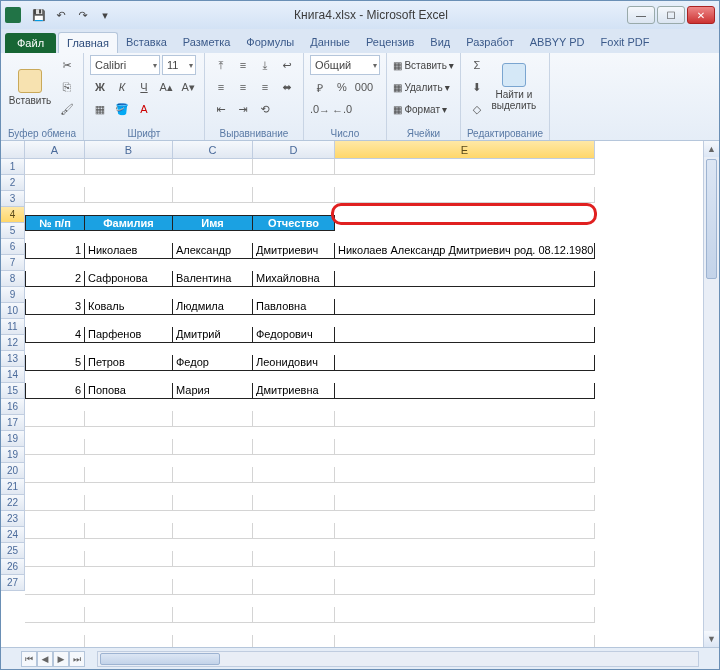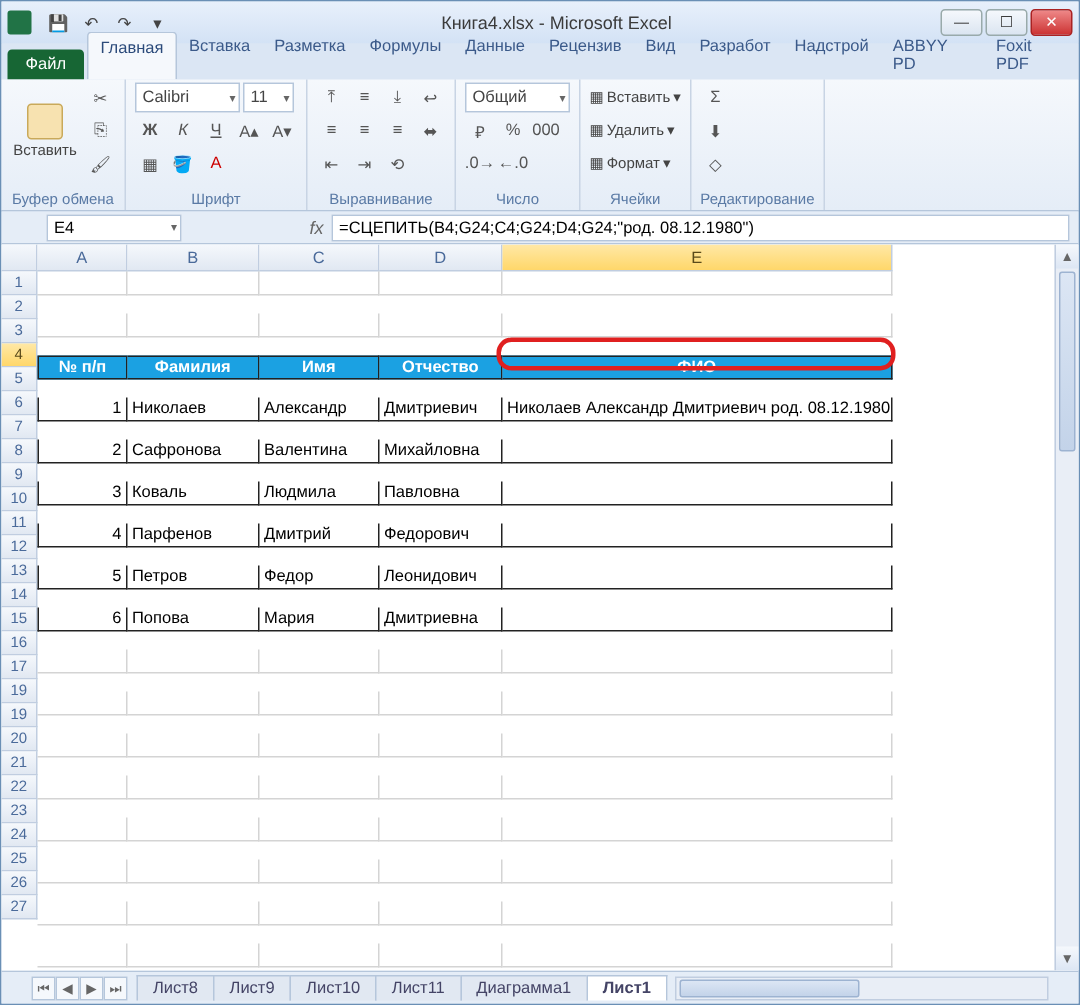--- a/index.html
+++ b/index.html
@@ -110,21 +110,20 @@
     <div class="tab-file">Файл</div>
     <div id="ribbon-tab-row" style="display: flex;">
         <div class="tab active">Главная</div>
         <div class="tab">Вставка</div>
         <div class="tab">Разметка</div>
         <div class="tab">Формулы</div>
         <div class="tab">Данные</div>
         <div class="tab">Рецензив</div>
         <div class="tab">Вид</div>
         <div class="tab">Разработ</div>
-        <div class="tab">Надстрой</div>
         <div class="tab">ABBYY PD</div>
         <div class="tab">Foxit PDF</div>
       </div>
   </div>
 
   <div class="ribbon">
     <div class="group">
       <div class="group-body">
         <div class="big-btn">
           <div class="ico"></div>
@@ -220,30 +219,29 @@
       </div>
       <div class="group-label">Ячейки</div>
     </div>
     <div class="group">
       <div class="group-body">
         <div class="mini-col">
           <div class="mini-btn">Σ</div>
           <div class="mini-btn">⬇</div>
           <div class="mini-btn">◇</div>
         </div>
+        <div class="big-btn">
+          <div class="ico" style="background:#d5e8f7;border-color:#7aa5d0"></div>
+          <span>Найти и выделить</span>
+        </div>
       </div>
       <div class="group-label">Редактирование</div>
     </div>
   </div>
 
-  <div class="fxbar">
-    <div class="namebox">E4</div>
-    <div class="fx-icon">fx</div>
-    <div class="formula-input">=СЦЕПИТЬ(B4;G24;C4;G24;D4;G24;"род. 08.12.1980")</div>
-  </div>
 
   <div class="sheet">
     <div class="colheaders" id="colheaders">
         <div class="selall"></div>
         <div class="colh" style="width: 60px;">A</div>
         <div class="colh" style="width: 88px;">B</div>
         <div class="colh" style="width: 80px;">C</div>
         <div class="colh" style="width: 82px;">D</div>
         <div class="colh active" style="width: 260px;">E</div>
       </div>
@@ -289,21 +287,20 @@
           <div class="cell" style="width: 88px;"></div>
           <div class="cell" style="width: 80px;"></div>
           <div class="cell" style="width: 82px;"></div>
           <div class="cell" style="width: 260px;"></div>
         </div>
         <div class="row">
           <div class="cell hdr b bt bl" style="width: 60px;">№ п/п</div>
           <div class="cell hdr b bt" style="width: 88px;">Фамилия</div>
           <div class="cell hdr b bt" style="width: 80px;">Имя</div>
           <div class="cell hdr b bt" style="width: 82px;">Отчество</div>
-          <div class="cell hdr b bt" style="width: 260px;">ФИО</div>
         </div>
         <div class="row">
           <div class="cell b bl num" style="width: 60px;">1</div>
           <div class="cell b" style="width: 88px;">Николаев</div>
           <div class="cell b" style="width: 80px;">Александр</div>
           <div class="cell b" style="width: 82px;">Дмитриевич</div>
           <div class="cell b" style="width: 260px;">Николаев Александр Дмитриевич род. 08.12.1980</div>
         </div>
         <div class="row">
           <div class="cell b bl num" style="width: 60px;">2</div>
@@ -475,26 +472,18 @@
     <div class="highlight" id="highlight" style="left: 330px; top: 62px; width: 266px; height: 22px;"></div>
   </div>
 
   <div class="sheettabs">
     <div class="nav">
       <span>⏮</span>
       <span>◀</span>
       <span>▶</span>
       <span>⏭</span>
     </div>
-    <div id="sheet-tabs-row" style="display:flex">
-        <div class="sheet-tab">Лист8</div>
-        <div class="sheet-tab">Лист9</div>
-        <div class="sheet-tab">Лист10</div>
-        <div class="sheet-tab">Лист11</div>
-        <div class="sheet-tab">Диаграмма1</div>
-        <div class="sheet-tab active">Лист1</div>
-      </div>
     <div class="hscroll">
       <div class="thumb"></div>
     </div>
   </div>
 
 </div>
 
 </body></html>

